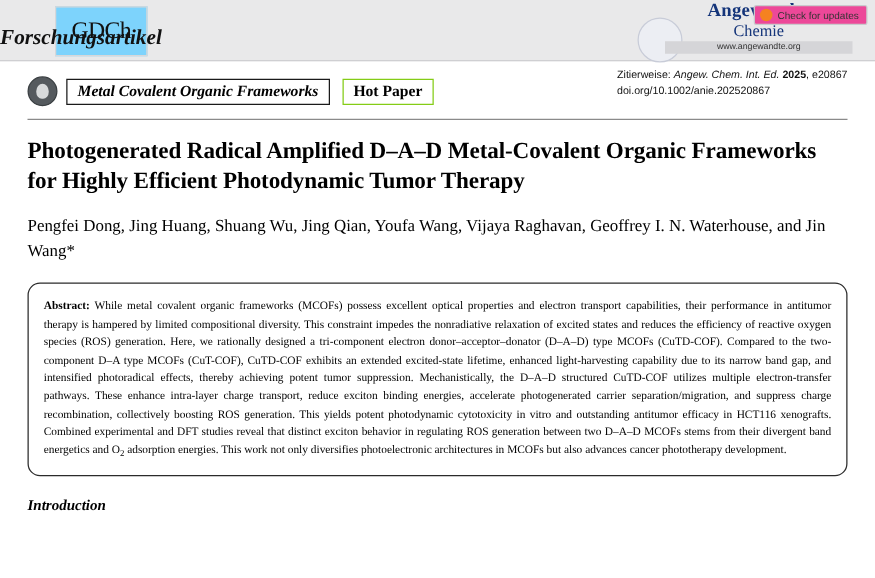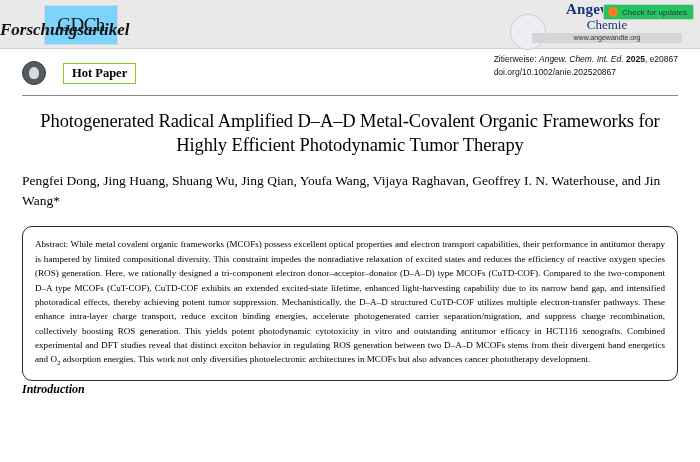--- a/index.html
+++ b/index.html
@@ -91,21 +91,21 @@
   }
 
   
   .check-updates {
     position: absolute;
     right: 6px;
     top: 4px;
     display: flex;
     align-items: center;
     gap: 4px;
-    background: #22c55e;
+    background: #ec4899;
     border: 1px solid #c9c9cc;
     border-radius: 2px;
     padding: 2px 6px 2px 4px;
     font-family: "Liberation Sans", sans-serif;
     font-size: 8px;
     color: #333;
     z-index: 10;
   }
   .check-updates .dot {
     width: 10px;
@@ -179,26 +179,25 @@
 
   .rule {
     border: none;
     border-top: 1px solid #8a8a8a;
     margin: 10px 0 0 0;
   }
 
   
   .article-title {
     font-family: "Liberation Serif", serif;
-    font-weight: normal;
+    font-weight: bold;
     font-size: 18.5px;
     line-height: 1.28;
     margin: 14px 0 0 0;
     letter-spacing: -0.1px;
-    text-align: center;
   }
 
   
   .authors {
     font-family: "Liberation Serif", serif;
     font-size: 13.5px;
     line-height: 1.45;
     margin-top: 14px;
   }
 
@@ -206,28 +205,28 @@
   .abstract-box {
     margin-top: 16px;
     border: 1px solid #2b2b2b;
     border-radius: 10px;
     padding: 10px 12px 11px 12px;
     font-family: "Liberation Serif", serif;
     font-size: 9.1px;
     line-height: 1.58;
     text-align: justify;
   }
-  .abstract-box b { font-weight: normal; }
+  .abstract-box b { font-weight: bold; }
   sub { font-size: 7px; }
 
   
   .columns {
     display: flex;
     gap: 40px;
-    margin-top: 1px;
+    margin-top: 16px;
   }
   .col {
     width: 50%;
   }
   .section-head {
     font-family: "Liberation Serif", serif;
     font-weight: bold;
     font-style: italic;
     font-size: 12px;
   }
@@ -258,20 +257,21 @@
     <div class="ang-main">Angewandte</div>
     <div class="ang-sub">Chemie</div>
     <div class="ang-url">www.angewandte.org</div>
   </div>
 </div>
 
 <div class="page">
 
   <div class="badge-row">
     <div class="badge-icon"></div>
+    <div class="badge-section">Metal Covalent Organic Frameworks</div>
     <div class="badge-hot">Hot Paper</div>
 
     <div class="citation">
       <div>
         <span class="cit-label">Zitierweise:</span>
         <em>Angew. Chem. Int. Ed.</em>
         <b>2025</b><span>,</span>
         <span>e20867</span>
       </div>
       <div>doi.org/10.1002/anie.202520867</div>

